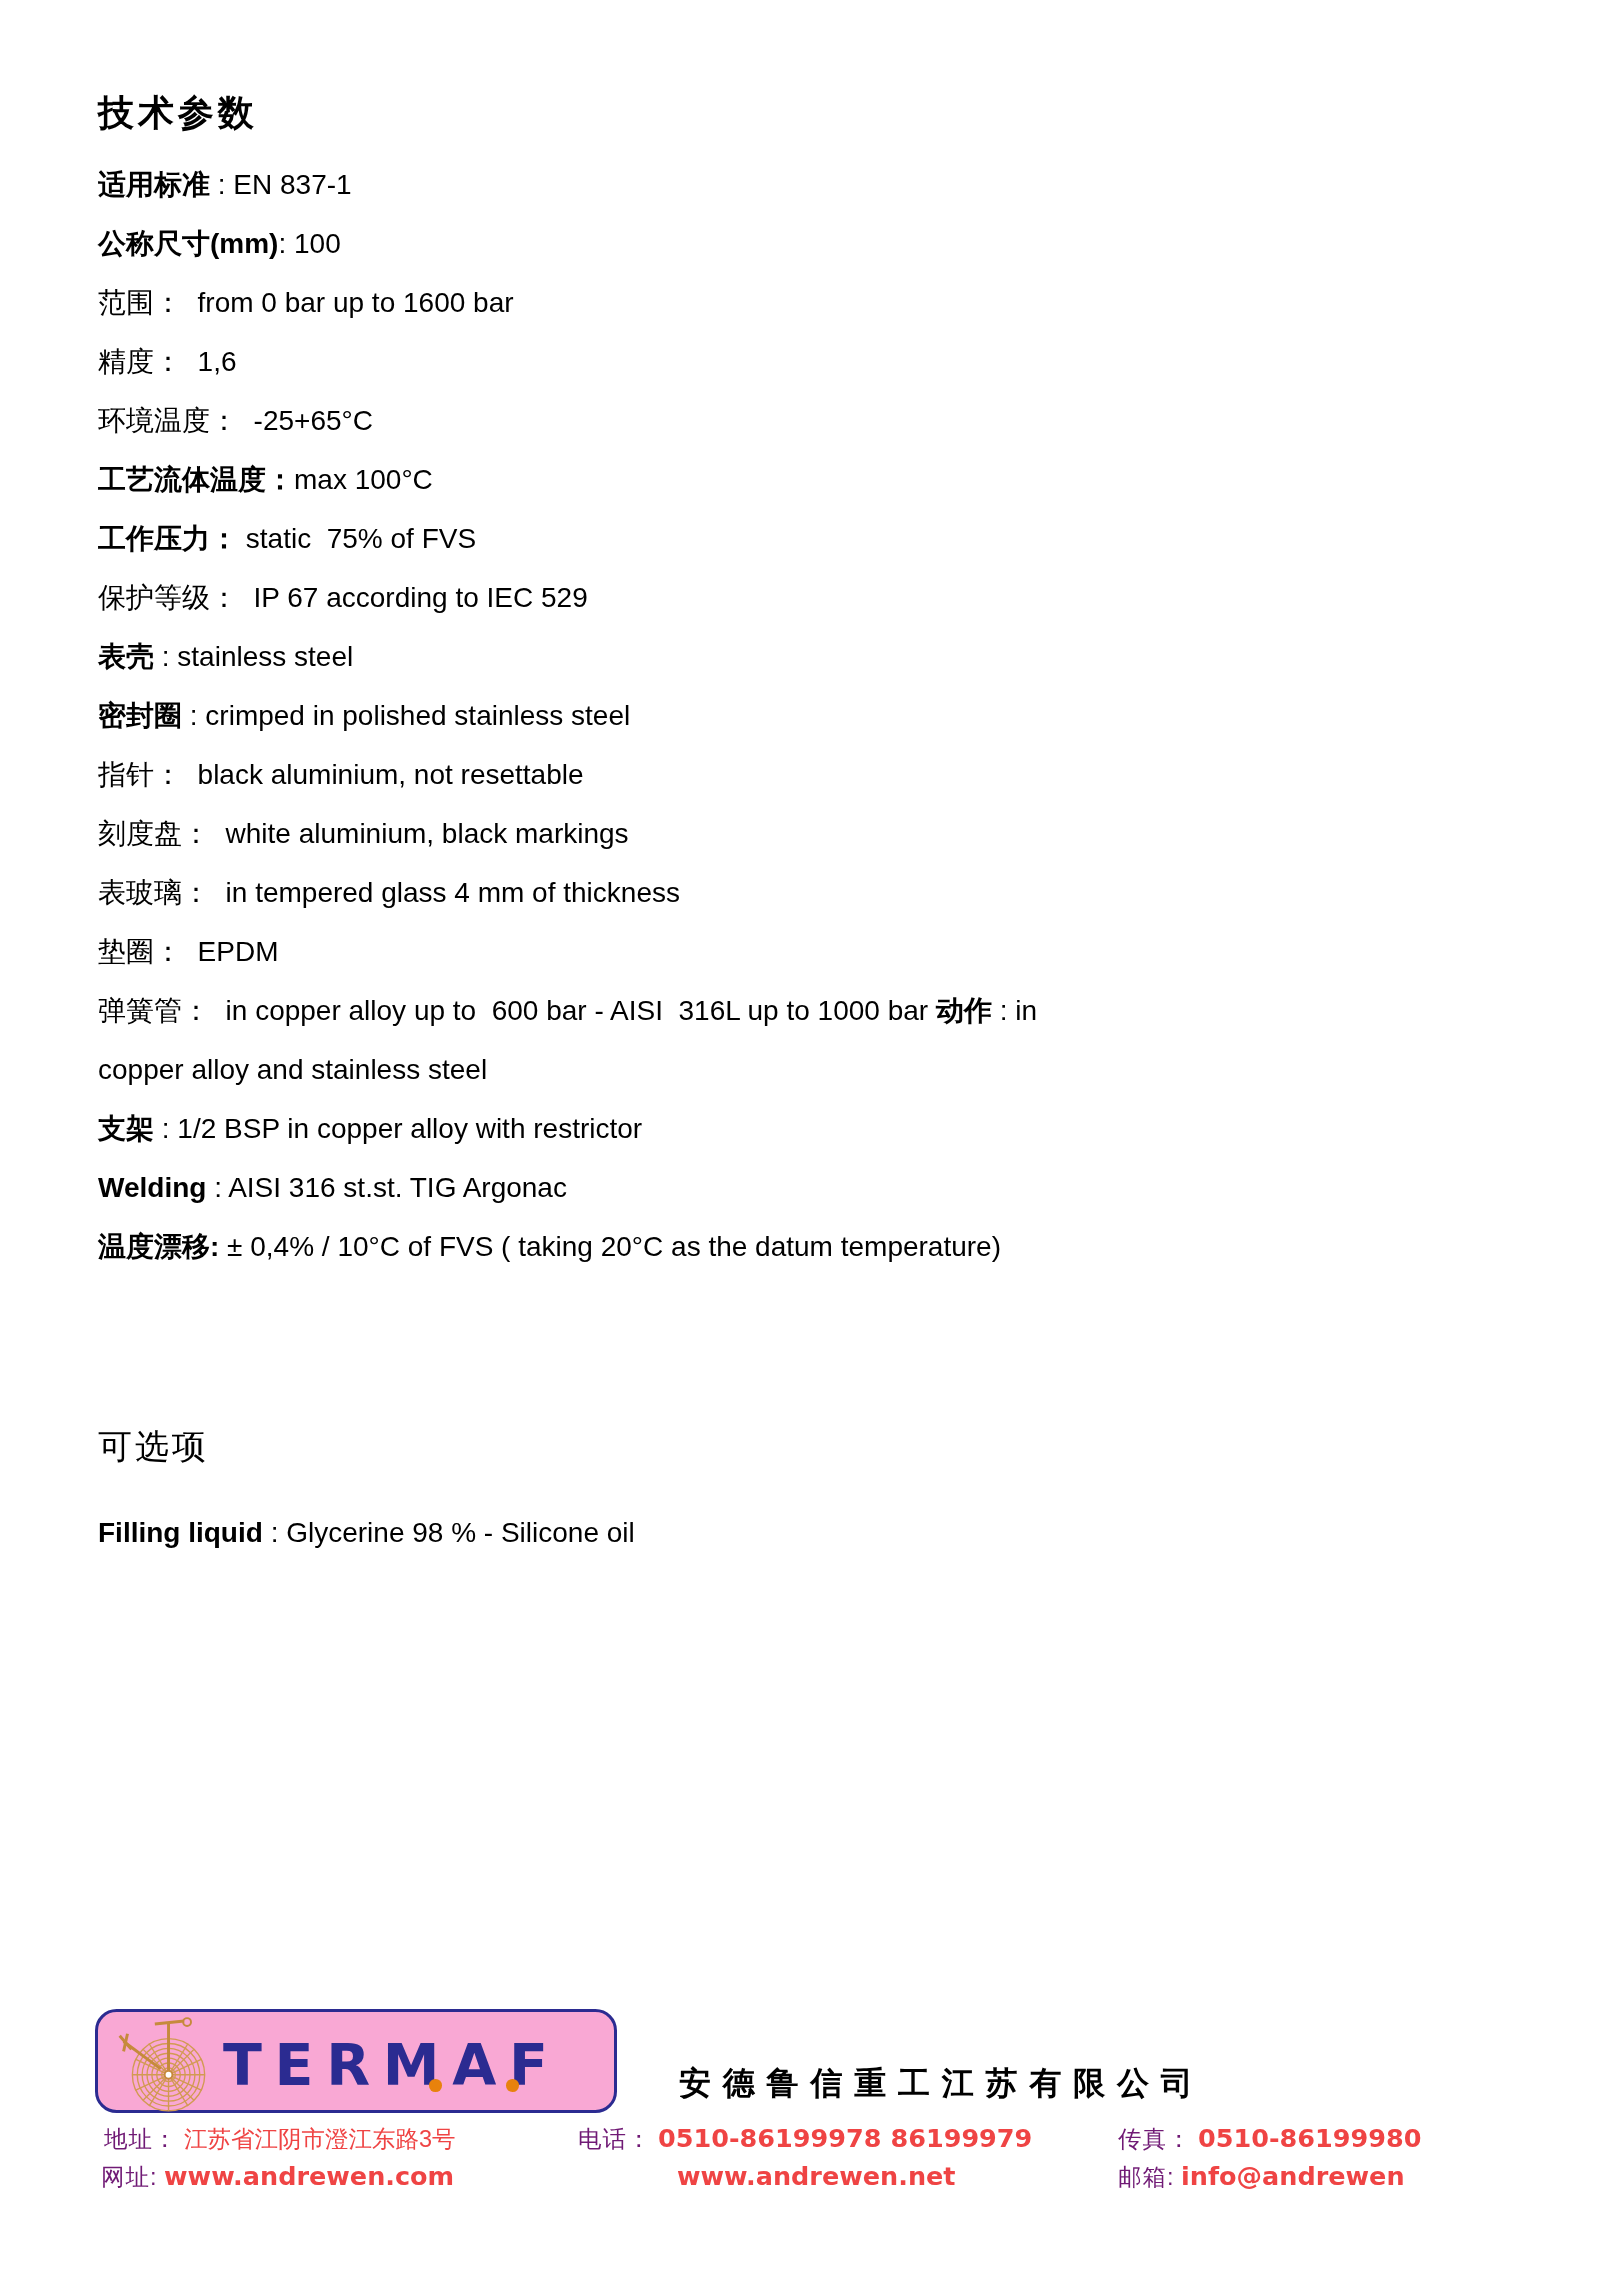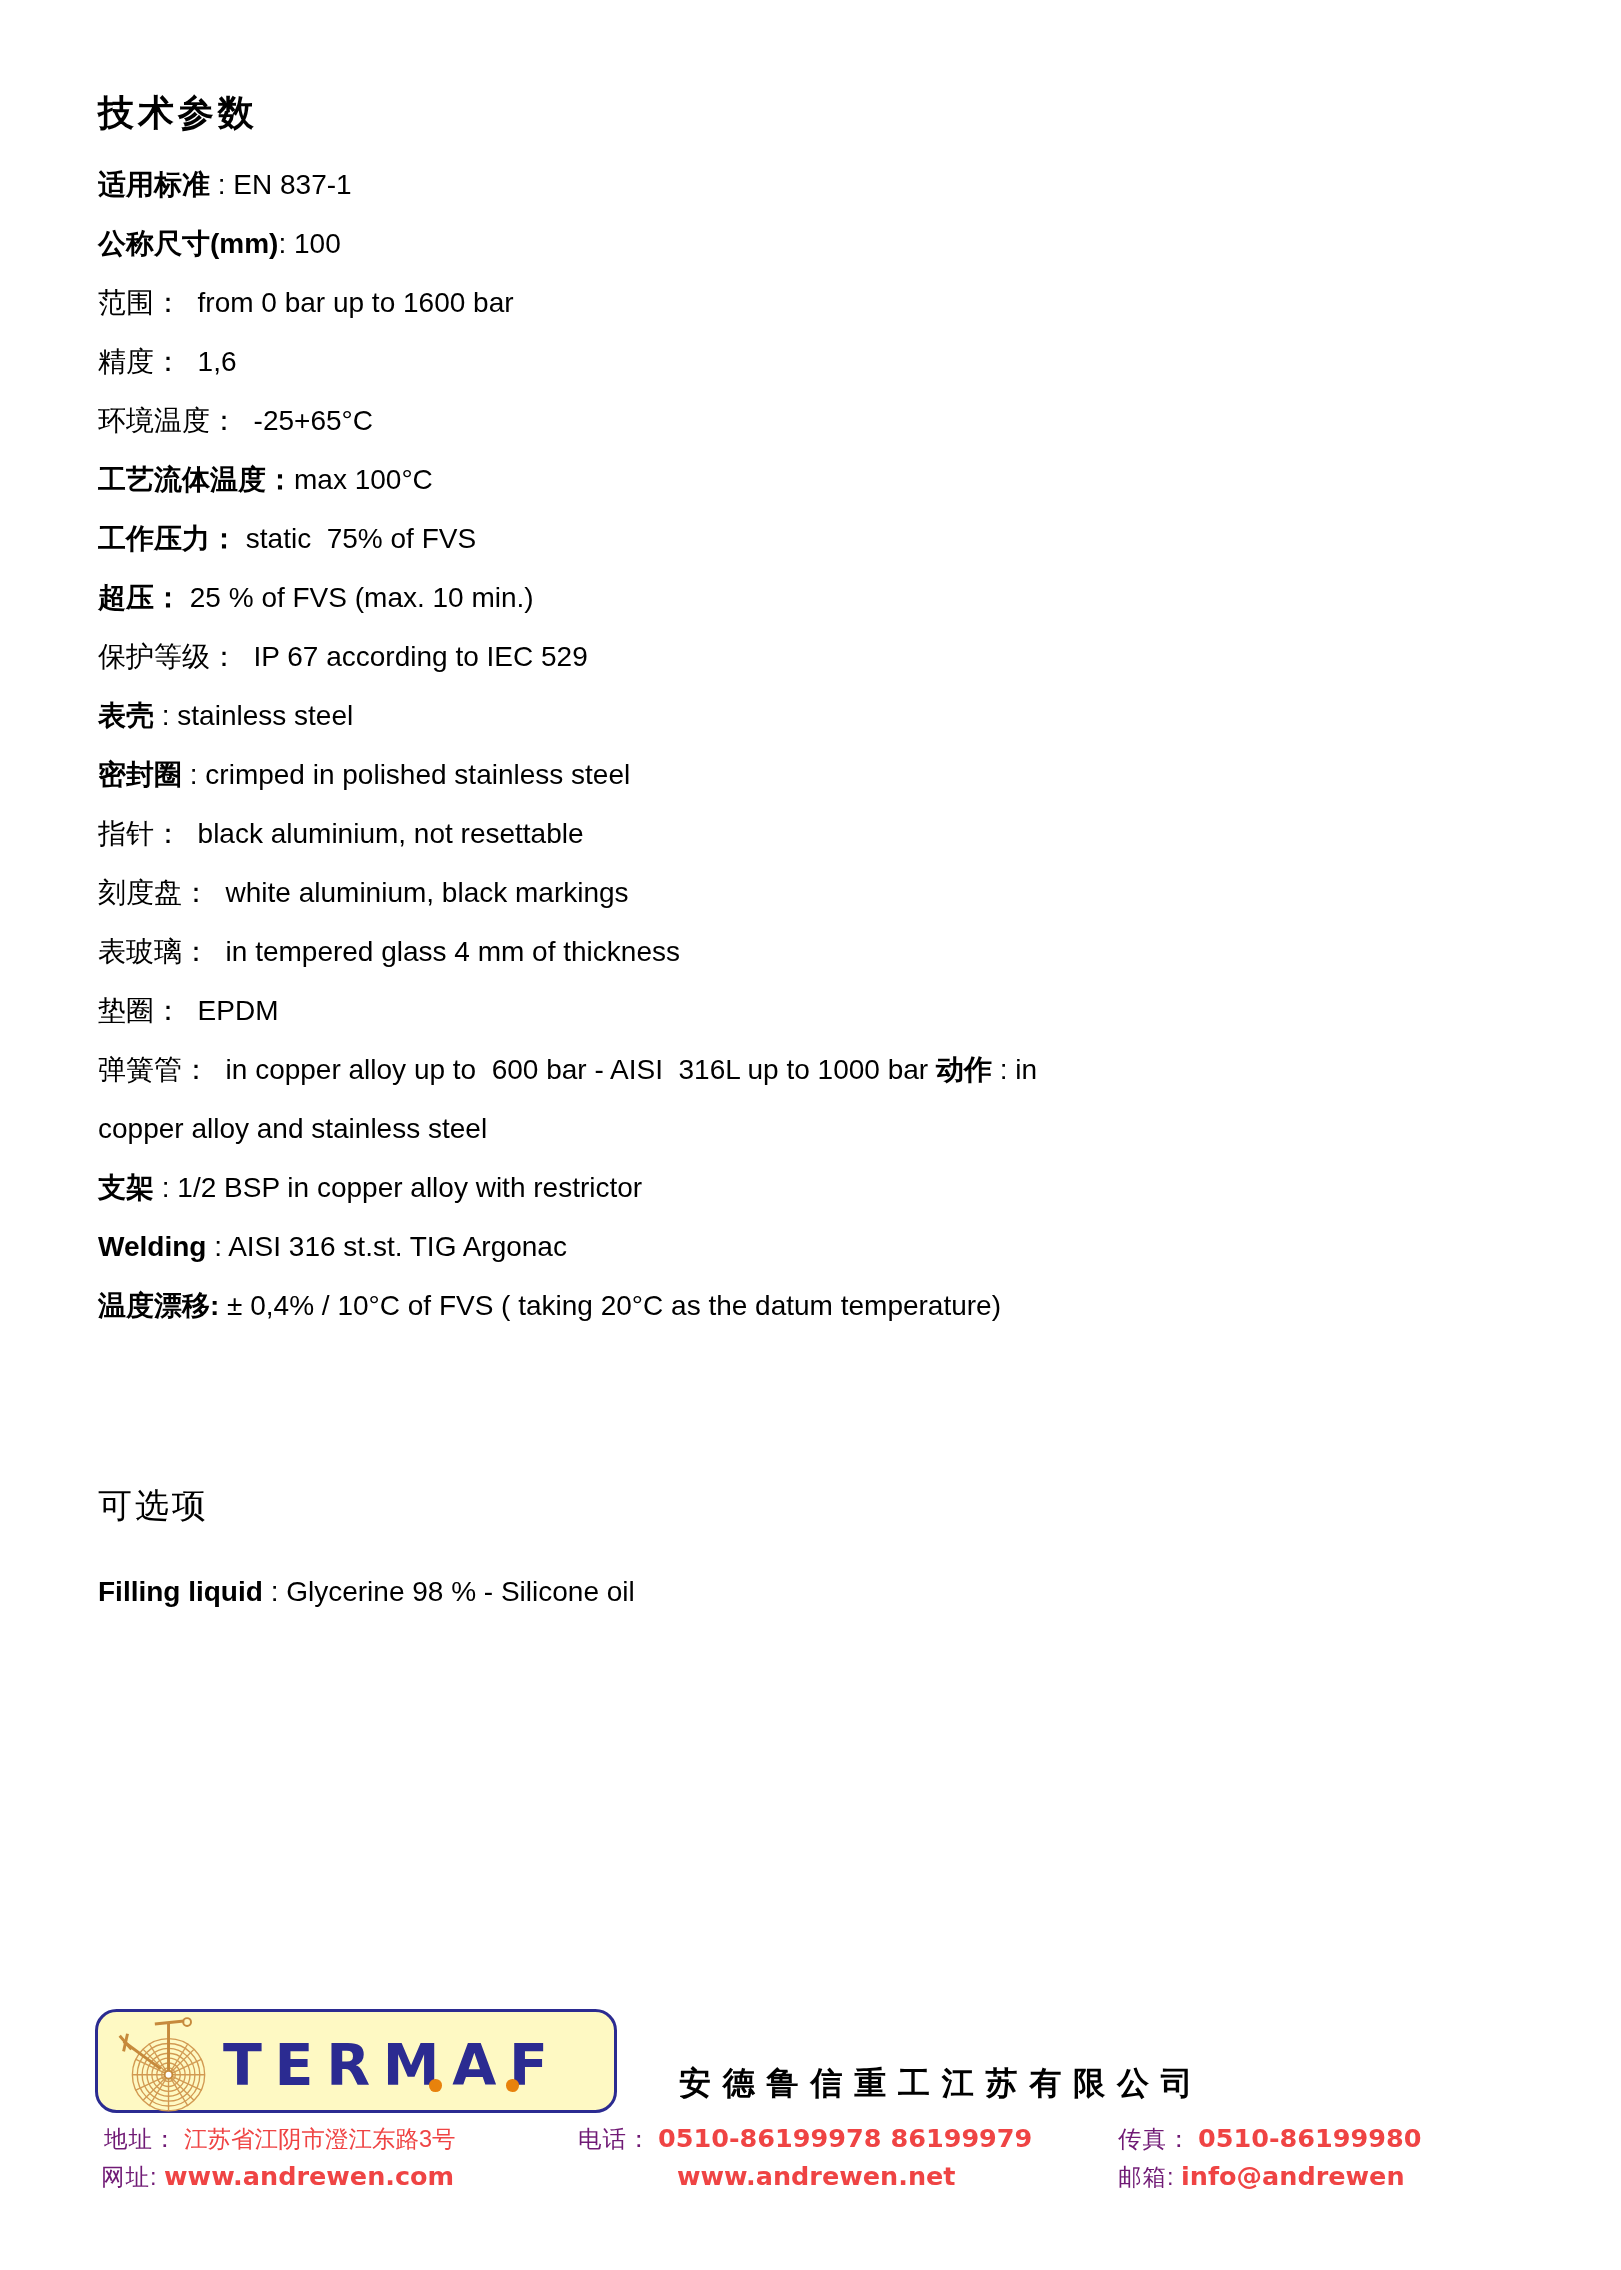--- a/index.html
+++ b/index.html
@@ -51,21 +51,21 @@
   }
   
   .footer { position: absolute; left: 0; top: 0; width: 100%; height: 100%; pointer-events: none; }
   .logo-box {
     position: absolute;
     left: 95px;
     top: 2009px;
     width: 522px;
     height: 104px;
     border-radius: 21.6px;
-    background: #fef9c3;
+    background: #f9a8d4;
   }
   .brand {
     position: absolute;
     left: 125px;
     top: 19.6px;
     font-size: 57px;
     font-weight: bold;
     letter-spacing: 12.7px;
     font-family: "DejaVu Sans", sans-serif;
   }
@@ -108,21 +108,20 @@
   <div class="content">
     <h1 class="doc-title">技术参数</h1>
     <div class="spec-list">
         <div class="spec-line"><span class="seg b">适用标准</span><span class="seg"> : EN 837-1</span></div>
         <div class="spec-line"><span class="seg b">公称尺寸(mm)</span><span class="seg">: 100</span></div>
         <div class="spec-line"><span class="seg">范围：  from 0 bar up to 1600 bar</span></div>
         <div class="spec-line"><span class="seg">精度：  1,6</span></div>
         <div class="spec-line"><span class="seg">环境温度：  -25+65°C</span></div>
         <div class="spec-line"><span class="seg b">工艺流体温度：</span><span class="seg">max 100°C</span></div>
         <div class="spec-line"><span class="seg b">工作压力：</span><span class="seg"> static  75% of FVS</span></div>
-        <div class="spec-line"><span class="seg b">超压：</span><span class="seg"> 25 % of FVS (max. 10 min.)</span></div>
         <div class="spec-line"><span class="seg">保护等级：  IP 67 according to IEC 529</span></div>
         <div class="spec-line"><span class="seg b">表壳</span><span class="seg"> : stainless steel</span></div>
         <div class="spec-line"><span class="seg b">密封圈</span><span class="seg"> : crimped in polished stainless steel</span></div>
         <div class="spec-line"><span class="seg">指针：  black aluminium, not resettable</span></div>
         <div class="spec-line"><span class="seg">刻度盘：  white aluminium, black markings</span></div>
         <div class="spec-line"><span class="seg">表玻璃：  in tempered glass 4 mm of thickness</span></div>
         <div class="spec-line"><span class="seg">垫圈：  EPDM</span></div>
         <div class="spec-line"><span class="seg">弹簧管：  in copper alloy up to  600 bar - AISI  316L up to 1000 bar </span><span class="seg b">动作</span><span class="seg"> : in</span></div>
         <div class="spec-line"><span class="seg">copper alloy and stainless steel</span></div>
         <div class="spec-line"><span class="seg b">支架</span><span class="seg"> : 1/2 BSP in copper alloy with restrictor</span></div>

